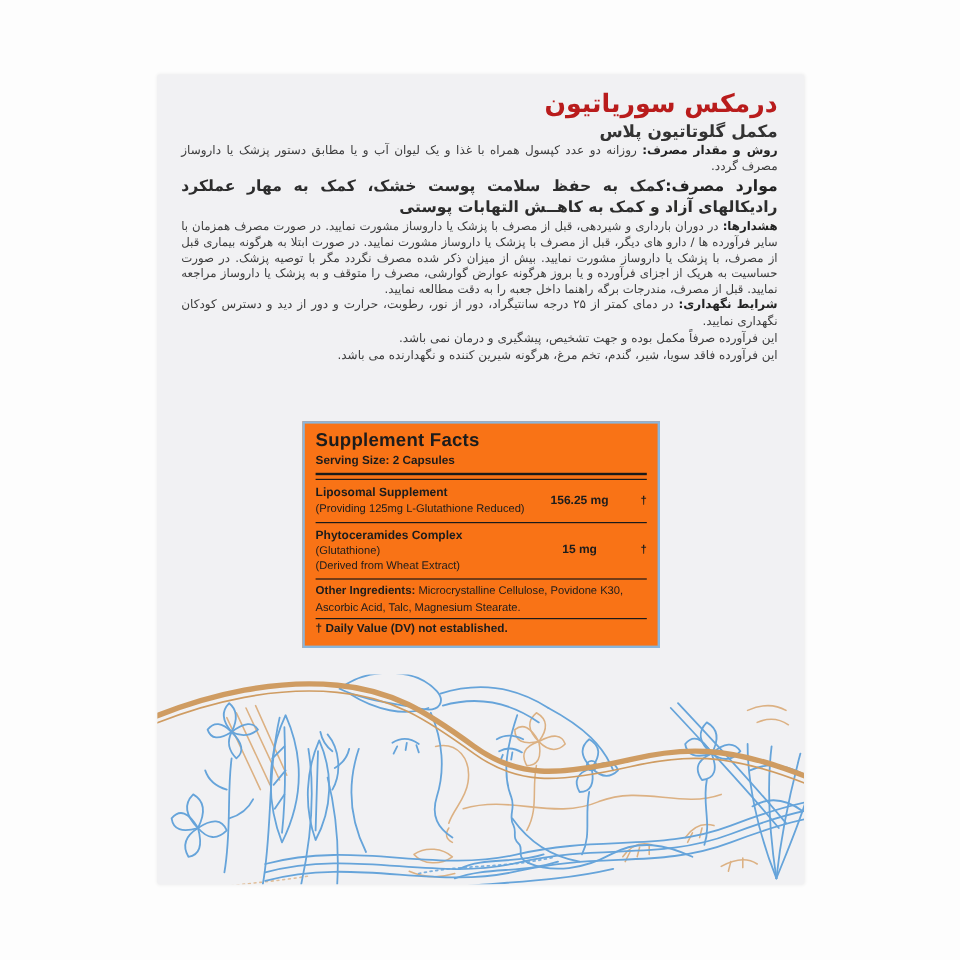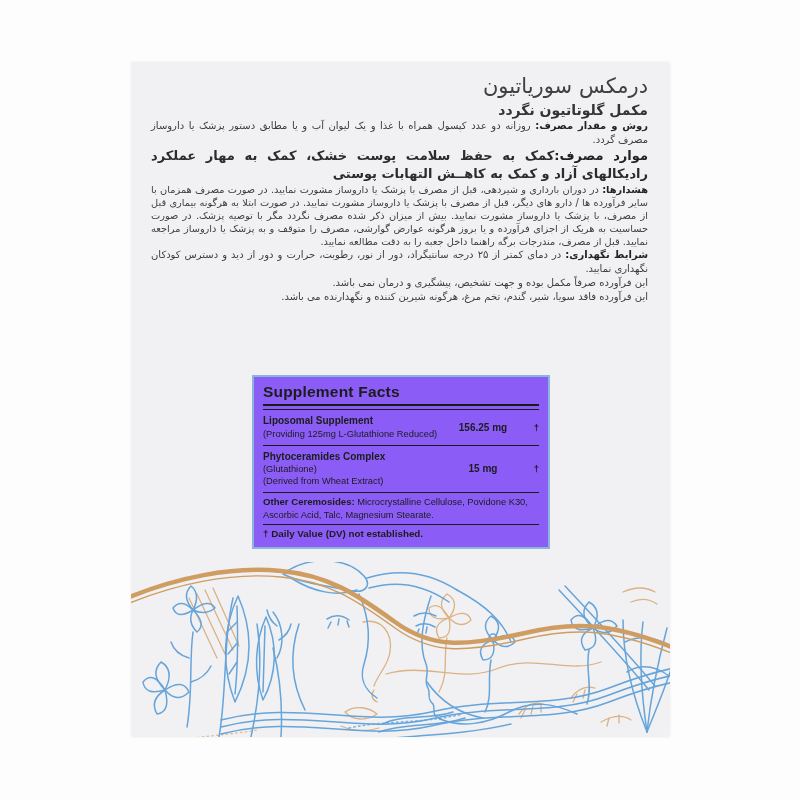--- a/index.html
+++ b/index.html
@@ -10,42 +10,42 @@
   .product-box{
     position:absolute;left:131px;top:62px;width:539px;height:675px;
     background:#f1f1f3;overflow:hidden;border-radius:2px;
     box-shadow:0 0 3px rgba(0,0,0,.07);
   }
   .fa-content{
     position:absolute;top:0;right:0;left:0;
     padding:0 22px 0 20px;direction:rtl;color:#2f2f2f;
   }
   .brand-title{
-    margin-top:12px;font-size:21px;font-weight:normal;color:#404040;
+    margin-top:12px;font-size:21px;font-weight:bold;color:#b91c1c;
     text-align:right;line-height:24px;
   }
   .brand-sub{
     font-size:14px;font-weight:bold;color:#333;text-align:right;line-height:17px;
   }
   .brand-sub.first{margin-top:4px;}
   p.fa-para{margin:0;text-align:justify;text-align-last:right;}
   .usage{margin-top:9px;font-size:13px;line-height:18px;font-weight:bold;color:#2c2c2c;}
   .dosage{margin-top:6px;font-size:10px;line-height:14px;color:#3d3d3d;}
   .warnings{margin-top:7px;font-size:9.8px;line-height:13px;color:#3d3d3d;}
   .storage{margin-top:7px;font-size:10px;line-height:14px;color:#3d3d3d;}
   .freefrom{margin-top:7px;font-size:10px;line-height:14px;color:#3d3d3d;}
   .disclaimer{margin-top:4px;font-size:10px;line-height:14px;color:#3d3d3d;}
   .plabel{font-weight:bold;color:#222;}
 
   
   .facts{
     position:absolute;left:121px;top:289px;width:298px;
-    background:#8b5cf6;border:2px solid #8ab6dc;
+    background:#f97316;border:2px solid #8ab6dc;
     padding:6px 9px 7px 9px;box-sizing:border-box;
-    font-family:"Liberation Sans",sans-serif;color:#1c1c1c;direction:ltr;margin-top:24px;
+    font-family:"Liberation Sans",sans-serif;color:#1c1c1c;direction:ltr;
   }
   .facts-title{font-size:15.5px;font-weight:bold;letter-spacing:.2px;line-height:18px;}
   .facts-serving{font-size:9.8px;font-weight:bold;line-height:13px;margin-top:1px;}
   .rule{border:0;border-top:1px solid #1a1a1a;margin:3px 0;}
   .rule.thick{border-top-width:2.5px;}
   .rule.med{border-top-width:1.8px;}
   .facts-header{display:flex;justify-content:space-between;font-size:9.8px;font-weight:bold;line-height:13px;}
   .frow{display:flex;align-items:center;padding:2px 0;}
   .frow .names{flex:1;}
   .frow .iname{font-size:10px;font-weight:bold;line-height:12.5px;}
@@ -63,37 +63,38 @@
   .art-tan path,.art-tan line{stroke:#dcb183;stroke-width:1.3;}
   .art-gold path{stroke:#cf9c62;}
 </style>
 </head>
 <body>
 
 <div class="product-box">
 
   <div class="fa-content">
     <div class="brand-title">درمکس سوریاتیون</div>
-    <div class="brand-sub first">مکمل گلوتاتیون نگردد</div>
+    <div class="brand-sub first">مکمل گلوتاتیون پلاس</div>
 
     <p class="fa-para dosage"><span class="plabel">روش و مقدار مصرف:</span> <span>روزانه دو عدد کپسول همراه با غذا و یک لیوان آب و یا مطابق دستور پزشک یا داروساز مصرف گردد.</span></p>
 
     <p class="fa-para usage"><span class="plabel">موارد مصرف:</span><span>کمک به حفظ سلامت پوست خشک، کمک به مهار عملکرد رادیکالهای آزاد و کمک به کاهــش التهابات پوستی</span></p>
 
     <p class="fa-para warnings"><span class="plabel">هشدارها:</span> <span>در دوران بارداری و شیردهی، قبل از مصرف با پزشک یا داروساز مشورت نمایید. در صورت مصرف همزمان با سایر فرآورده ها / دارو های دیگر، قبل از مصرف با پزشک یا داروساز مشورت نمایید. در صورت ابتلا به هرگونه بیماری قبل از مصرف، با پزشک یا داروساز مشورت نمایید. بیش از میزان ذکر شده مصرف نگردد مگر با توصیه پزشک. در صورت حساسیت به هریک از اجزای فرآورده و یا بروز هرگونه عوارض گوارشی، مصرف را متوقف و به پزشک یا داروساز مراجعه نمایید. قبل از مصرف، مندرجات برگه راهنما داخل جعبه را به دقت مطالعه نمایید.</span></p>
 
     <p class="fa-para storage"><span class="plabel">شرایط نگهداری:</span> <span>در دمای کمتر از ۲۵ درجه سانتیگراد، دور از نور، رطوبت، حرارت و دور از دید و دسترس کودکان نگهداری نمایید.</span></p>
 
     <p class="fa-para disclaimer">این فرآورده صرفاً مکمل بوده و جهت تشخیص، پیشگیری و درمان نمی باشد.</p>
 
     <p class="fa-para freefrom">این فرآورده فاقد سویا، شیر، گندم، تخم مرغ، هرگونه شیرین کننده و نگهدارنده می باشد.</p>
   </div>
 
   <div class="facts">
     <div class="facts-title">Supplement Facts</div>
+    <div class="facts-serving">Serving Size: 2 Capsules</div>
     <hr class="rule thick">
     <hr class="rule med">
     <div class="frow">
       <div class="names">
         <div class="iname">Liposomal Supplement</div>
         <div class="idetail">(Providing 125mg L-Glutathione Reduced)</div>
       </div>
       <div class="amt">156.25 mg</div>
       <div class="dv">†</div>
     </div>
@@ -101,21 +102,21 @@
     <div class="frow">
       <div class="names">
         <div class="iname">Phytoceramides Complex</div>
         <div class="idetail">(Glutathione)</div>
         <div class="idetail">(Derived from Wheat Extract)</div>
       </div>
       <div class="amt">15 mg</div>
       <div class="dv">†</div>
     </div>
     <hr class="rule med">
-    <div class="facts-other"><b>Other Ceremosides:</b><span> Microcrystalline Cellulose, Povidone K30, Ascorbic Acid, Talc, Magnesium Stearate.</span></div>
+    <div class="facts-other"><b>Other Ingredients:</b><span> Microcrystalline Cellulose, Povidone K30, Ascorbic Acid, Talc, Magnesium Stearate.</span></div>
     <hr class="rule med">
     <div class="facts-foot">† Daily Value (DV) not established.</div>
   </div>
 
   <svg class="art" viewBox="0 0 539 175" aria-hidden="true">
     <g class="art-tan">
       <line x1="58" y1="36" x2="86" y2="96"></line>
         <line x1="66" y1="32" x2="94" y2="92"></line>
       <line x1="74" y1="28" x2="102" y2="88"></line>
         <line x1="82" y1="26" x2="108" y2="84"></line>

